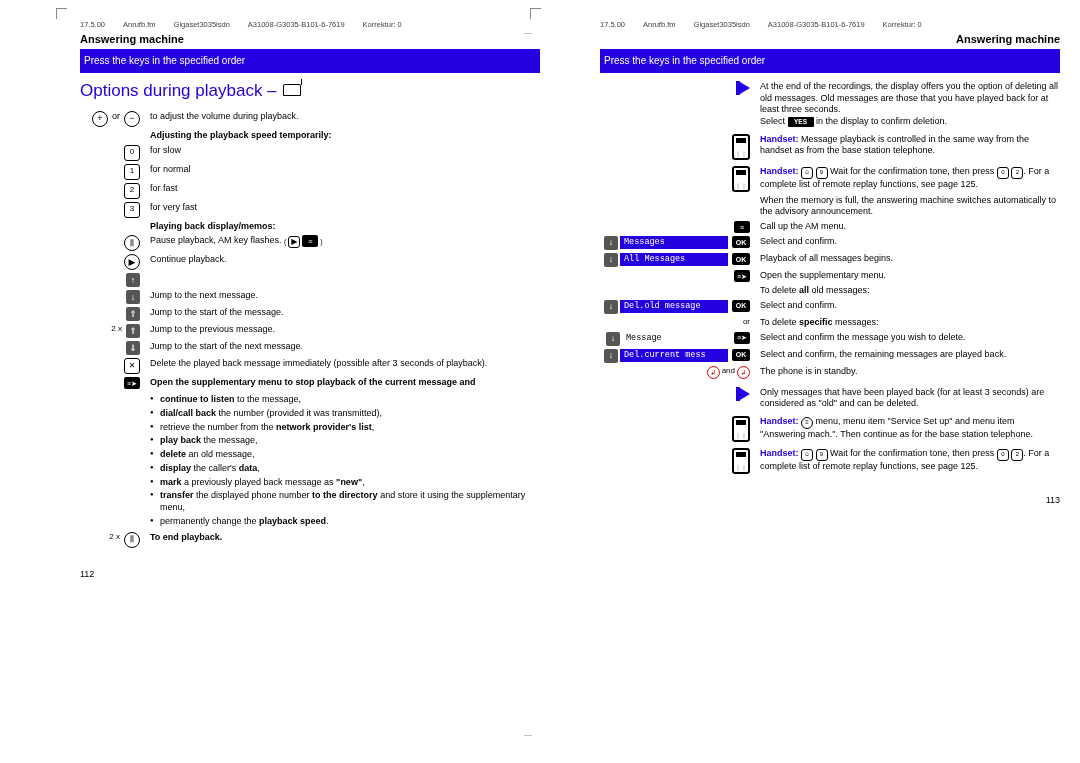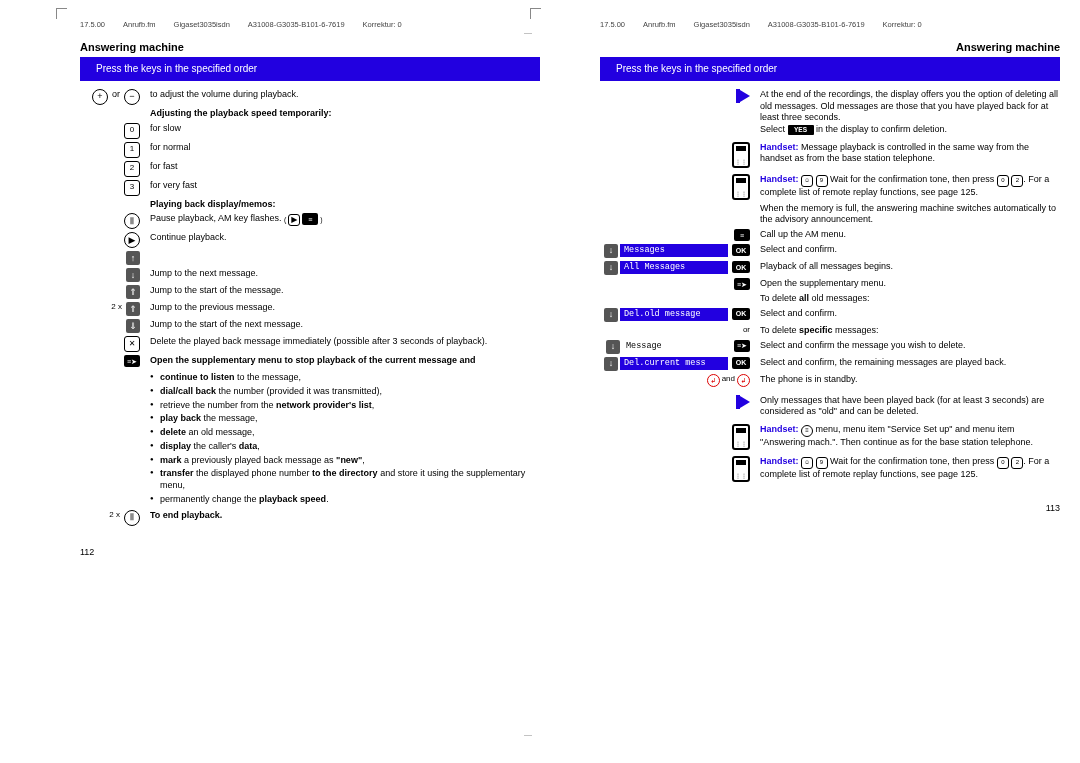--- a/index.html
+++ b/index.html
@@ -1,22 +1,22 @@
 <!DOCTYPE html>
 <html><head>
 <meta charset="utf-8">
 <style>
 body{margin:0;background:#fff;font-family:Arial,Helvetica,sans-serif;font-size:9px;color:#000;width:1080px;height:763px;position:relative}
 .page{position:absolute;width:460px;top:20px}
 .page-left{left:80px}
 .page-right{left:600px}
-.header-row{display:flex;gap:18px;font-size:7.5px;color:#444;margin-bottom:12px}
+.header-row{display:flex;gap:18px;font-size:7.5px;color:#444;margin-bottom:4px}
 .header-row span{white-space:nowrap}
 .section-title{font-size:11px;font-weight:bold;margin-bottom:4px}
-.blue-bar{background:#2200e0;color:#fff;padding:6px 16px;font-size:10px;line-height:1.2;margin-bottom:8px}
+.blue-bar{background:#2200e0;color:#fff;padding:6px 4px;font-size:10px;line-height:1.2;margin-bottom:8px}
 .heading{color:#2200e0;font-size:17px;font-weight:normal;margin:8px 0 10px 0;display:flex;align-items:center;gap:6px}
 .row{display:flex;align-items:flex-start;margin-bottom:3px;line-height:1.3}
 .key-col{width:60px;text-align:right;padding-right:8px;flex-shrink:0;display:flex;justify-content:flex-end;align-items:flex-start;gap:2px}
 .desc-col{flex:1;padding-left:2px}
 .icon-box{display:inline-flex;align-items:center;justify-content:center;width:14px;height:14px;border:1px solid #000;border-radius:3px;font-size:8px;background:#fff;font-family:Arial}
 .icon-circle{display:inline-flex;align-items:center;justify-content:center;width:14px;height:14px;border:1px solid #000;border-radius:50%;font-size:9px;background:#fff}
 .icon-arrow{display:inline-flex;align-items:center;justify-content:center;width:14px;height:14px;background:#555;color:#fff;border-radius:2px;font-size:9px}
 .icon-ok{display:inline-flex;align-items:center;justify-content:center;width:18px;height:12px;background:#000;color:#fff;font-size:7px;border-radius:2px;font-weight:bold}
 .icon-yes{display:inline-flex;align-items:center;justify-content:center;width:22px;height:10px;background:#000;color:#fff;font-size:6.5px;border-radius:1px;font-weight:bold;padding:0 2px}
 .icon-menu{display:inline-flex;align-items:center;justify-content:center;width:16px;height:12px;background:#000;color:#fff;font-size:7px;border-radius:2px}
@@ -57,20 +57,24 @@
     <span>17.5.00</span>
     <span>Anrufb.fm</span>
     <span>Gigaset3035isdn</span>
     <span>A31008-G3035-B101-6-7619</span>
     <span>Korrektur: 0</span>
   </div>
 
   <div class="section-title">Answering machine</div>
   <div class="blue-bar">Press the keys in the specified order</div>
 
+  <div class="heading">
+    <span>Options during playback –</span>
+    <span class="tiny-icons"><span class="icon-base"></span></span>
+  </div>
 
   <div class="row">
       <div class="key-col">
         <span class="icon-circle">+</span>
         <span style="padding:0 2px">or</span>
         <span class="icon-circle">−</span>
       </div>
       <div class="desc-col">to adjust the volume during playback.</div>
     </div>
   <div class="row">

